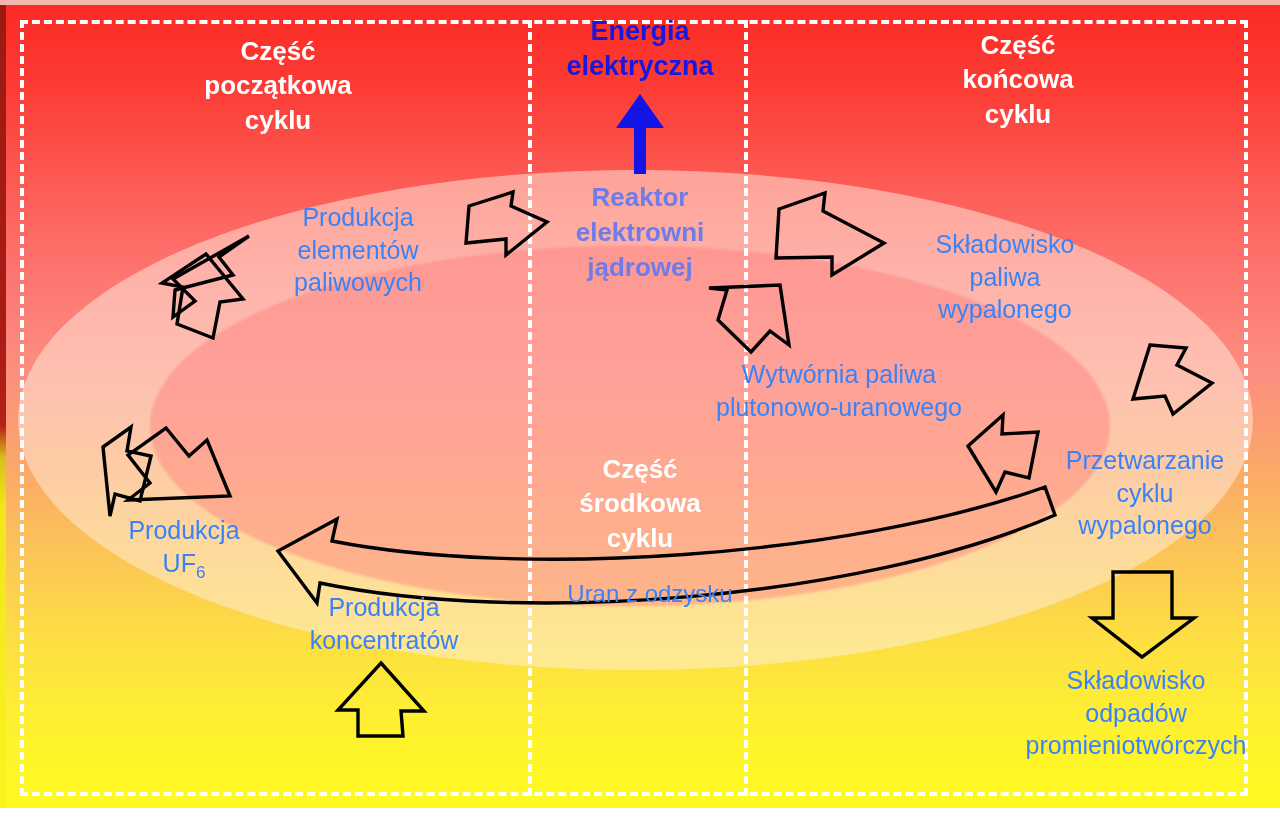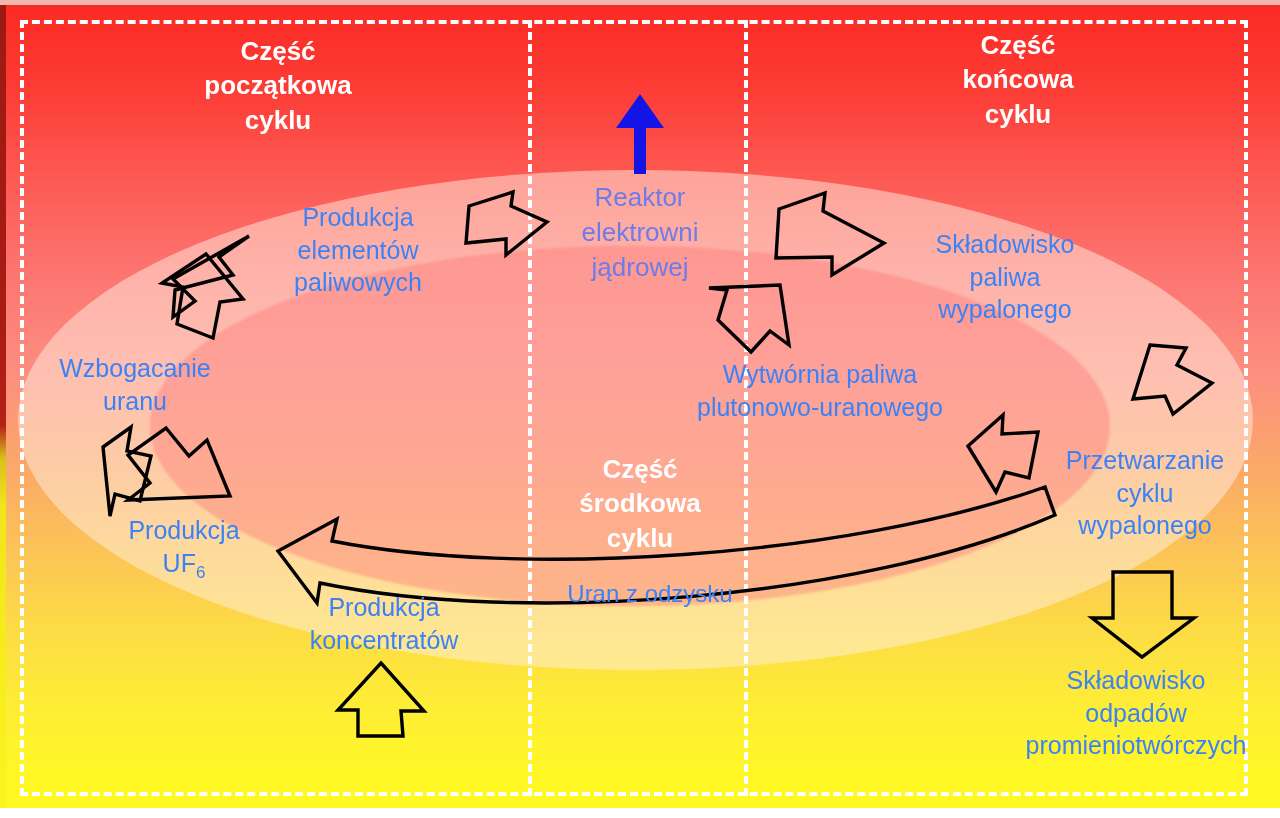--- a/index.html
+++ b/index.html
@@ -79,35 +79,35 @@
   }
   .section-title{
     color:#FFFFFF;font-weight:bold;font-size:26px;line-height:1.32;
   }
   .node-label{color:#3b82f6;font-size:25px;font-weight:normal;}
   #lbl-energia{
     color:#1A18E0;font-weight:bold;font-size:27px;
     left:520px;top:14px;width:240px;line-height:1.30;
   }
   #lbl-reaktor{
-    color:#6E7BE8;font-weight:normal;font-size:26px;
+    color:#6E7BE8;font-weight:bold;font-size:26px;
     left:520px;top:180px;width:240px;line-height:1.34;
   }
   #lbl-start{left:158px;top:34px;width:240px;}
   #lbl-end{left:898px;top:28px;width:240px;}
   #lbl-mid{left:520px;top:452px;width:240px;}
 
   #lbl-prod-elem{left:250px;top:201px;width:216px;}
   #lbl-wzbog{left:10px;top:352px;width:250px;}
   #lbl-prod-uf6{left:94px;top:514px;width:180px;}
   #lbl-prod-konc{left:276px;top:591px;width:216px;}
   #lbl-wydob{left:248px;top:737px;width:270px;}
 
   #lbl-skladowisko-pal{left:900px;top:228px;width:210px;}
-  #lbl-wytwornia{left:650px;top:358px;width:340px;}
+  #lbl-wytwornia{left:669px;top:358px;width:340px;}
   #lbl-przetw{left:1036px;top:444px;width:218px;}
   #lbl-skladowisko-odp{left:996px;top:664px;width:280px;}
   #lbl-uran-odzysk{left:500px;top:578px;width:300px;font-size:24px;text-align:center;}
   .sub{font-size:17px;vertical-align:sub;}
   
   #arrow-energia{position:absolute;left:600px;top:88px;}
   
   #arrows{position:absolute;left:0;top:0;width:1280px;height:818px;}
   .oarrow{fill:none;stroke:#000000;stroke-width:3.4;stroke-linejoin:miter;}
 </style>
@@ -172,31 +172,31 @@
 cyklu</div>
 
   <div class="lbl section-title" id="lbl-mid">Część
 środkowa
 cyklu</div>
 
   <div class="lbl section-title" id="lbl-end">Część
 końcowa
 cyklu</div>
 
+  <div class="lbl" id="lbl-energia">Energia
+elektryczna</div>
 
   <div class="lbl" id="lbl-reaktor">Reaktor
 elektrowni
 jądrowej</div>
 
   <div class="lbl node-label" id="lbl-prod-elem">Produkcja
 elementów
 paliwowych</div>
 
-  <div class="lbl node-label" id="lbl-wzbog">Wzbogacanie
-uranu</div>
 
   <div class="lbl node-label" id="lbl-prod-uf6"><span>Produkcja
 UF</span><span class="sub">6</span></div>
 
   <div class="lbl node-label" id="lbl-prod-konc">Produkcja
 koncentratów</div>
 
 
   <div class="lbl node-label" id="lbl-skladowisko-pal">Składowisko
 paliwa

